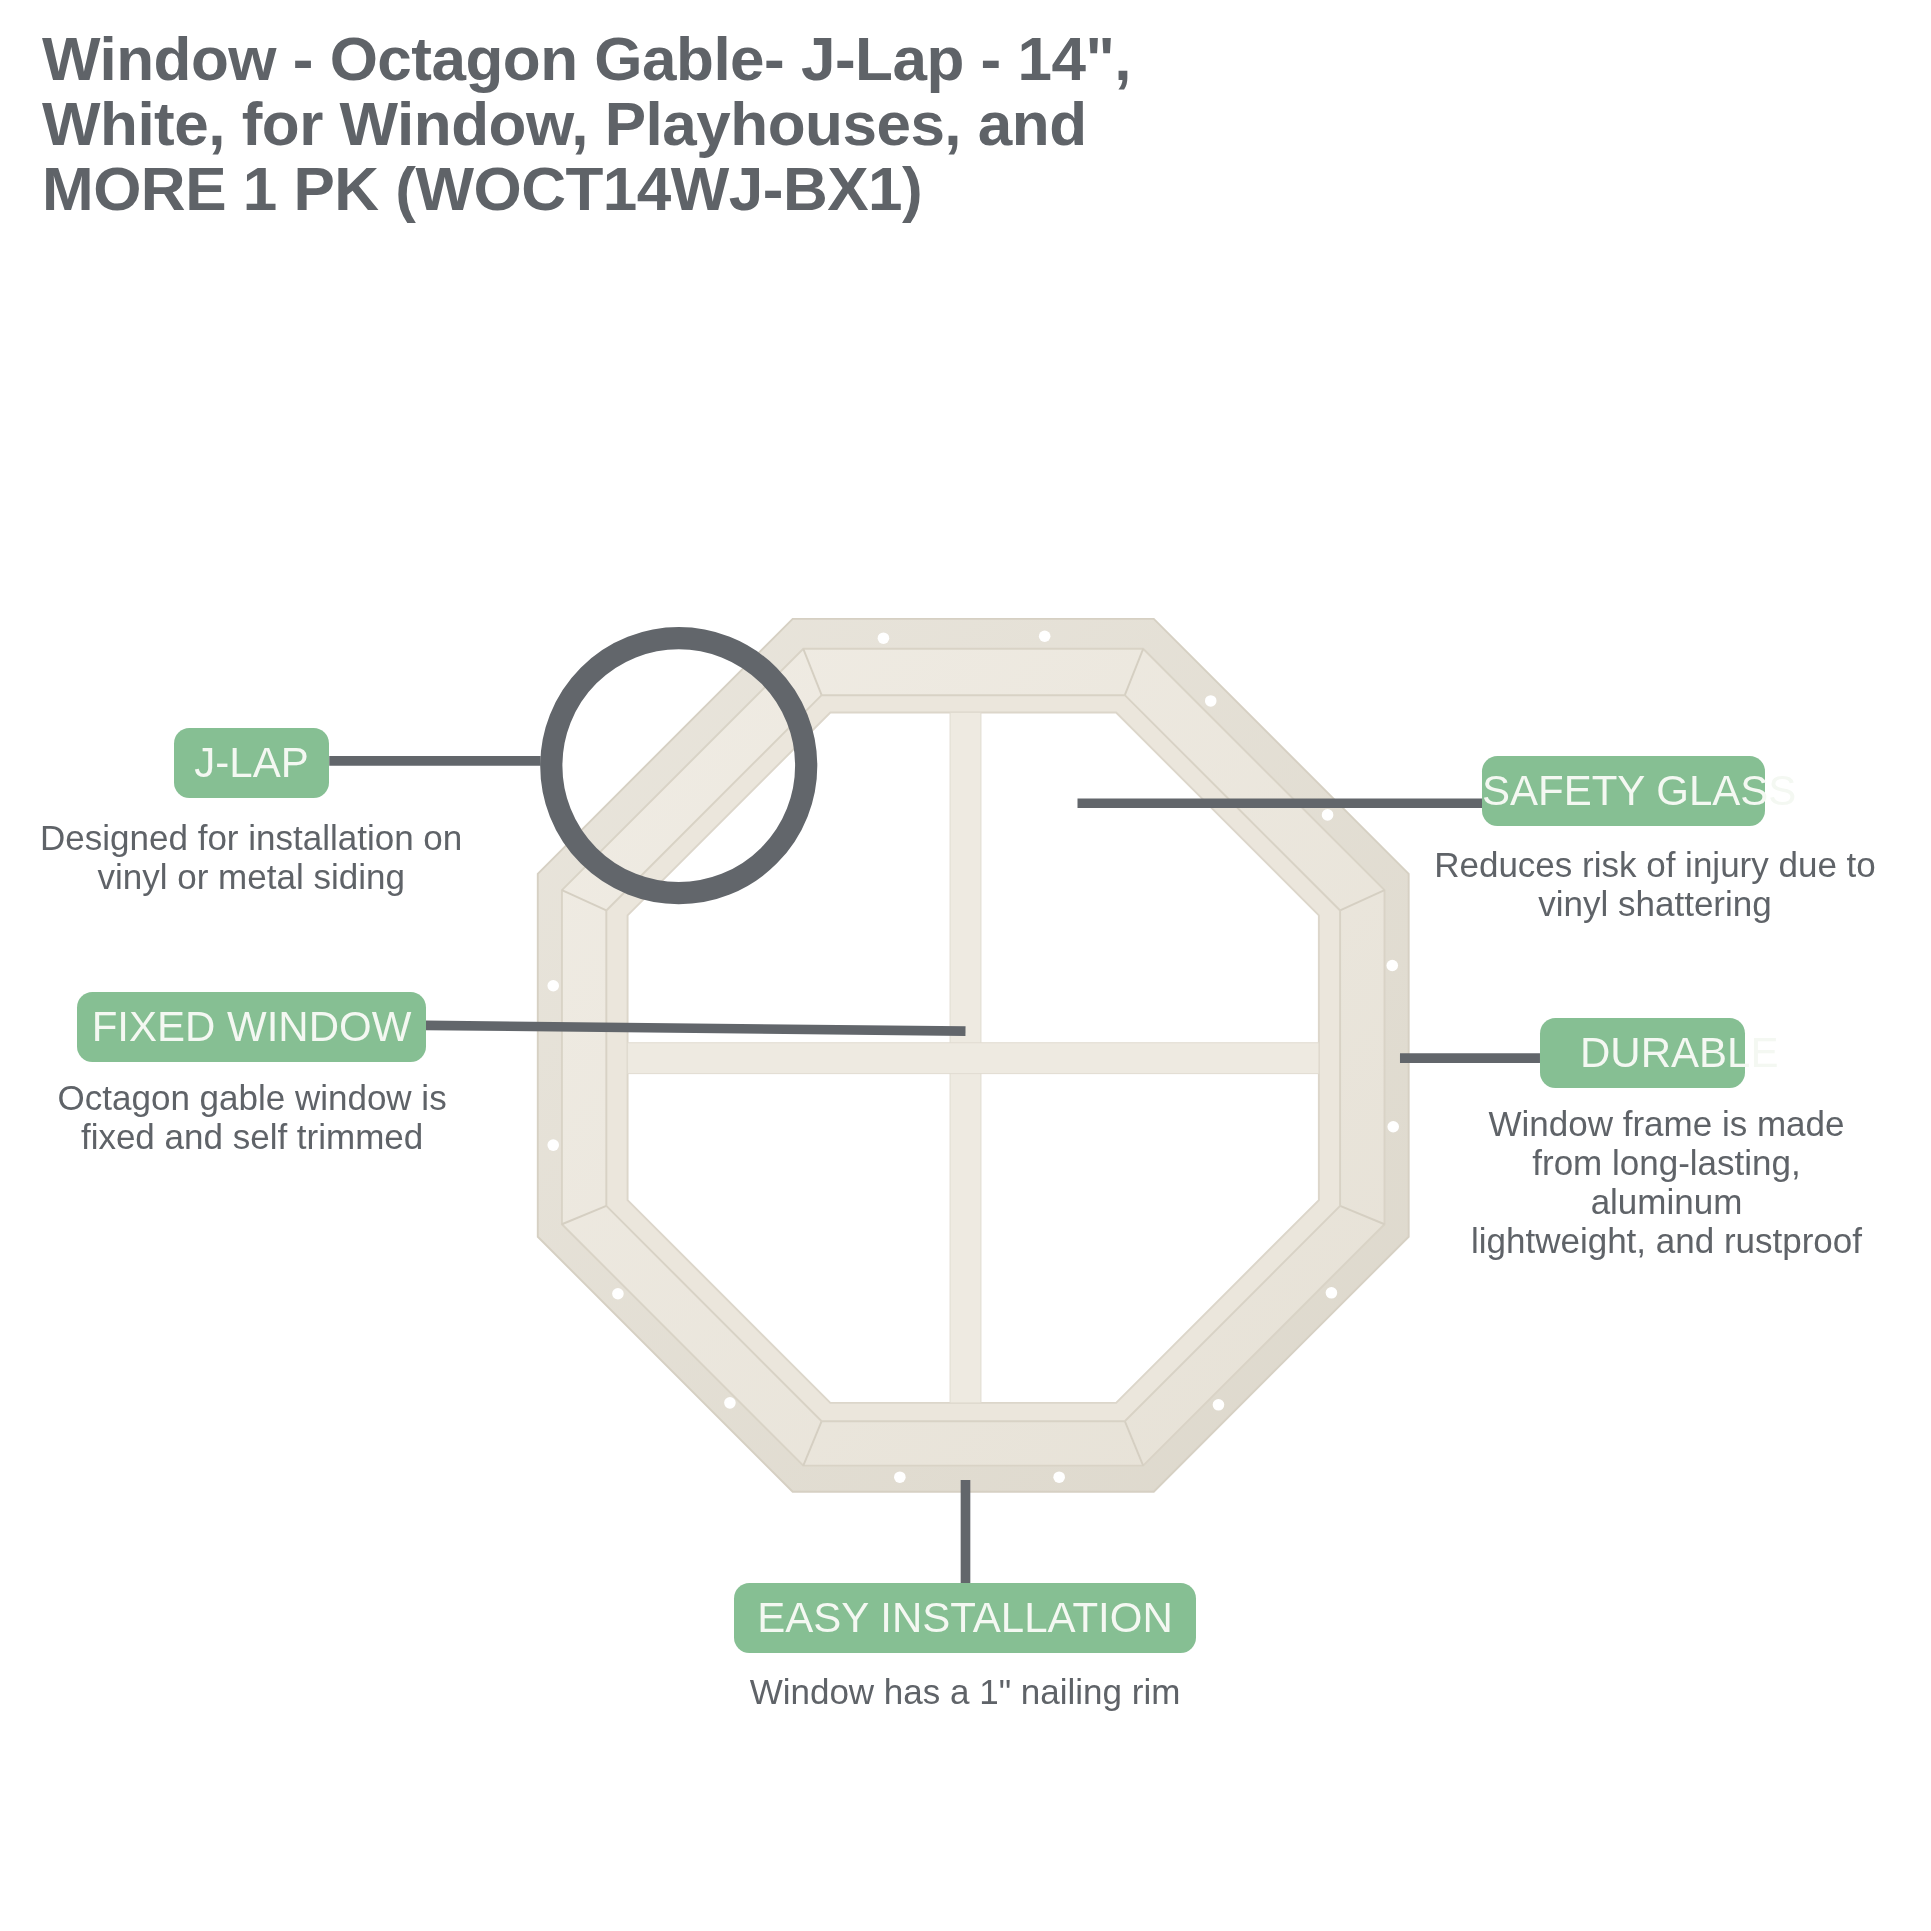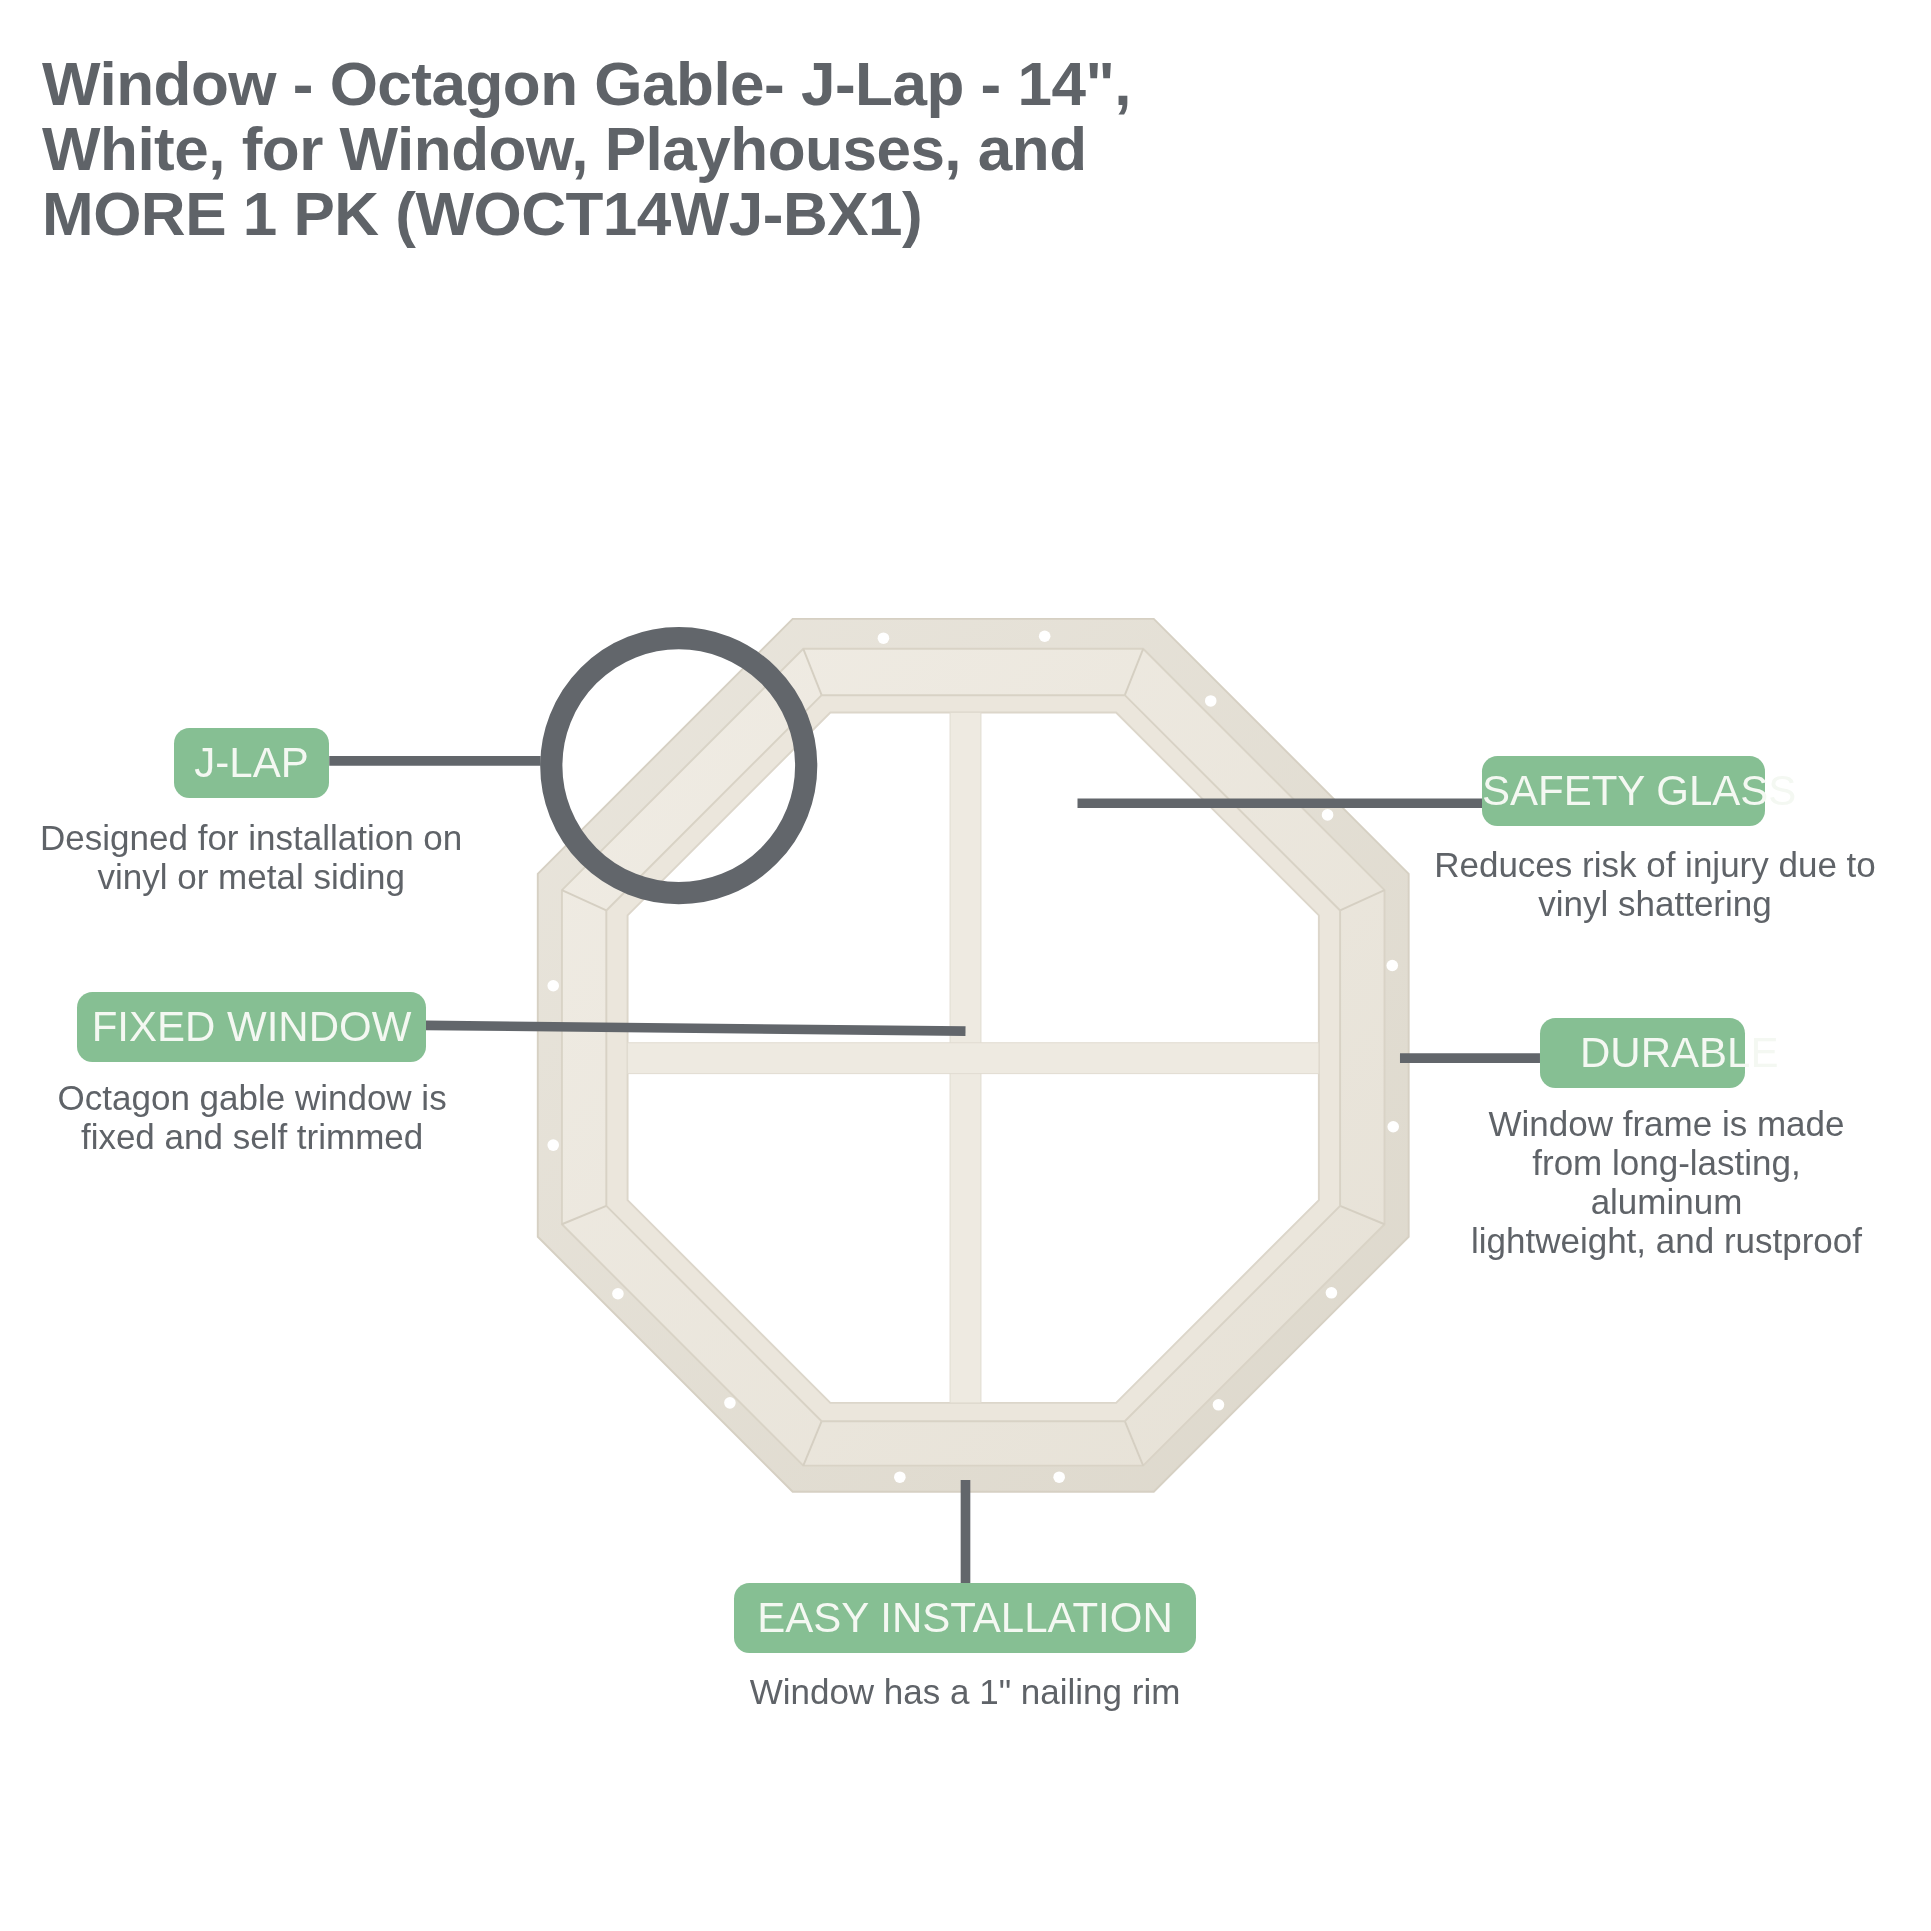--- a/index.html
+++ b/index.html
@@ -1,18 +1,18 @@
 <!DOCTYPE html>
 <html><head>
 <meta charset="utf-8">
 <style>
   html, body { margin: 0; padding: 0; background: #ffffff; }
   body { width: 1931px; height: 1931px; position: relative; overflow: hidden;
          font-family: "Liberation Sans", "DejaVu Sans", sans-serif; color: #5f6368; }
-  .title { position: absolute; left: 42px; top: 51px; width: 1255px;
+  .title { position: absolute; left: 42px; top: 26px; width: 1255px;
            font-family: "Liberation Sans", sans-serif; font-weight: 700;
            font-size: 62px; line-height: 65px; color: #5f6368; letter-spacing: -0.5px; }
   .title span { display: block; white-space: nowrap; }
   svg.art { position: absolute; left: 0; top: 0; width: 1931px; height: 1931px; }
   .pill { position: absolute; background: #86bf93; color: #f4f8f2; border-radius: 15.4px;
           font-family: "Liberation Sans", sans-serif; font-size: 42px; line-height: 70px;
           height: 70px; text-align: center; white-space: nowrap; box-sizing: border-box; }
   .desc { position: absolute; text-align: center; color: #5f6368;
           font-family: "Liberation Sans", sans-serif; font-size: 35px; line-height: 39px; }
   .desc span { display: block; white-space: nowrap; }

